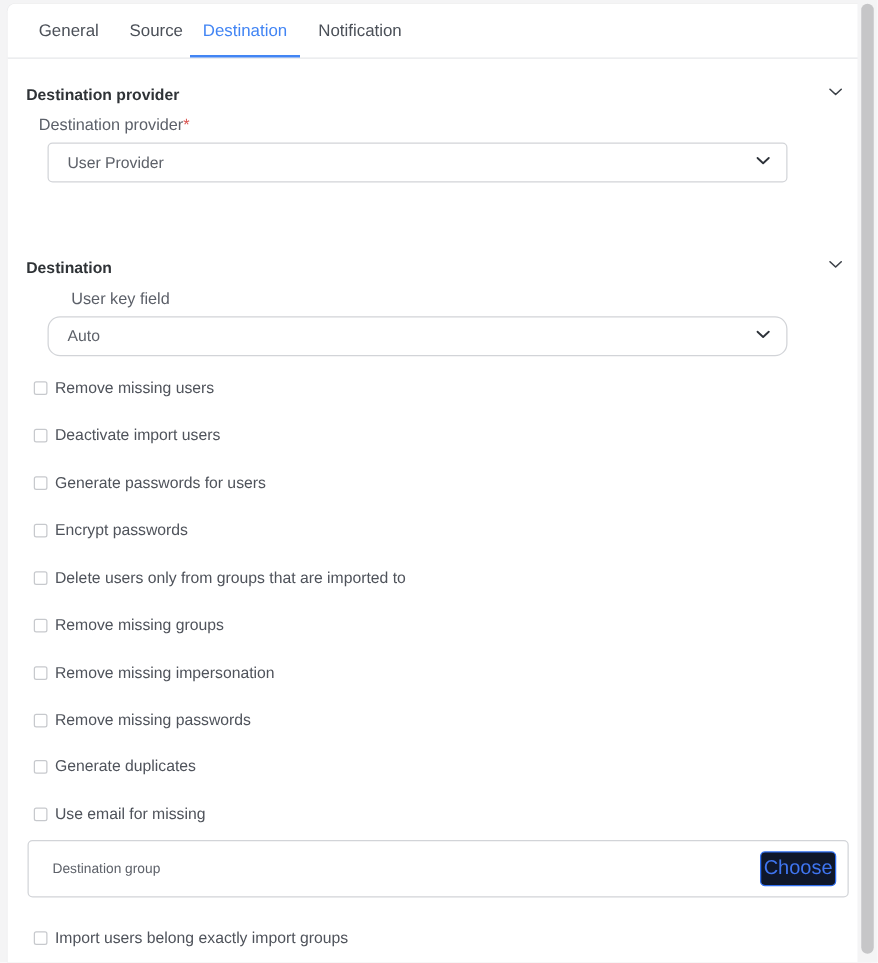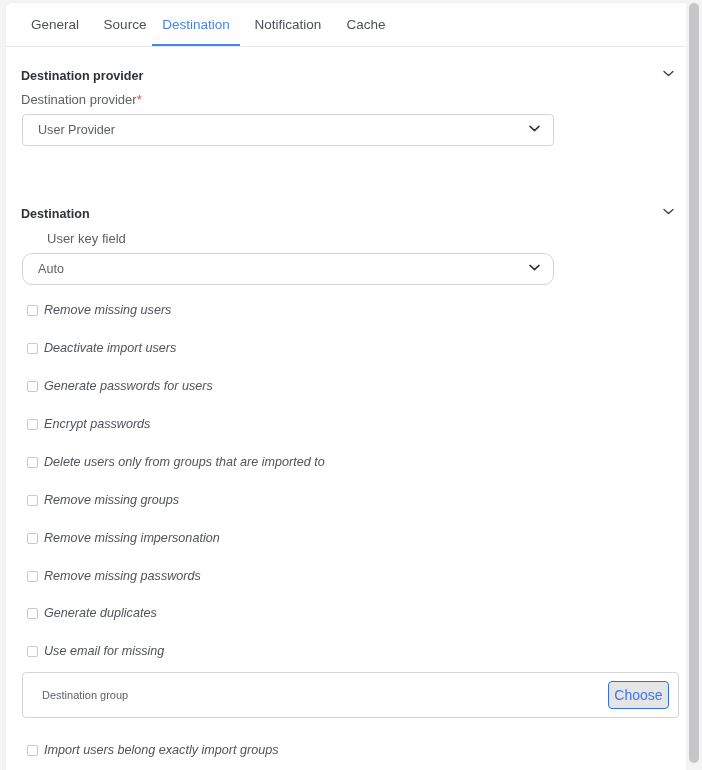--- a/index.html
+++ b/index.html
@@ -82,33 +82,33 @@
     cursor: pointer;
   }
   .section-head .chev {
     position: absolute;
     right: 2px;
     top: 1px;
   }
 
   .field-label {
     position: absolute;
-    left: 15px;
+    left: 25px;
     font-size: 13px;
     color: #5c6069;
   }
   .field-label .req {
     color: #d9534f;
     font-size: 13px;
   }
 
   .select-box {
     position: absolute;
-    left: 16px;
-    width: 532px;
+    left: 32px;
+    width: 592px;
     height: 32px;
     box-sizing: border-box;
     border: 1px solid #d2d4d8;
     border-radius: 4px;
     background: #ffffff;
     cursor: pointer;
   }
   .select-box .val {
     position: absolute;
     left: 15px;
@@ -145,21 +145,20 @@
     background: #fff;
   }
   .cbrow .lbl {
     position: absolute;
     left: 38px;
     top: 0;
     font-size: 12.6px;
     line-height: 15px;
     color: #4f535b;
     white-space: nowrap;
-    font-style: italic;
   }
 
   
   #group-box {
     position: absolute;
     left: 16px;
     top: 625px;
     width: 657px;
     height: 46px;
     box-sizing: border-box;
@@ -177,23 +176,23 @@
   }
   #choose-btn {
     position: absolute;
     right: 9px;
     top: 8px;
     width: 61px;
     height: 28px;
     box-sizing: border-box;
     border: 1px solid #2f6ef0;
     border-radius: 4px;
-    background: #e5e5e5;
+    background: #0f172a;
     color: #3f75f0;
-    font-size: 14px;
+    font-size: 16px;
     font-family: "Liberation Sans", sans-serif;
     cursor: pointer;
     padding: 0;
     line-height: 26px;
     text-align: center;
   }
 
   
   #scroll-track {
     position: absolute;
@@ -217,21 +216,20 @@
 </head>
 <body>
 
 <div id="card">
 
   <div id="tabbar">
       <div class="tab" style="left: 13px; width: 72px;">General</div>
       <div class="tab" style="left: 85px; width: 68px;">Source</div>
       <div class="tab active" style="left: 146px; width: 88px;">Destination</div>
       <div class="tab" style="left: 237px; width: 90px;">Notification</div>
-      <div class="tab" style="left: 330px; width: 60px;">Cache</div>
     </div>
 
   <div id="content">
 
     <div class="section-head" style="top:22px;">
       <span>Destination provider</span>
       <span class="chev">
         <svg class="chev-svg" width="11" height="7" viewBox="0 0 11 7">
           <path d="M1 1.4 L5.5 5.6 L10 1.4" fill="none" stroke="#3c4148" stroke-width="1.3" stroke-linecap="round" stroke-linejoin="round"></path>
         </svg>

